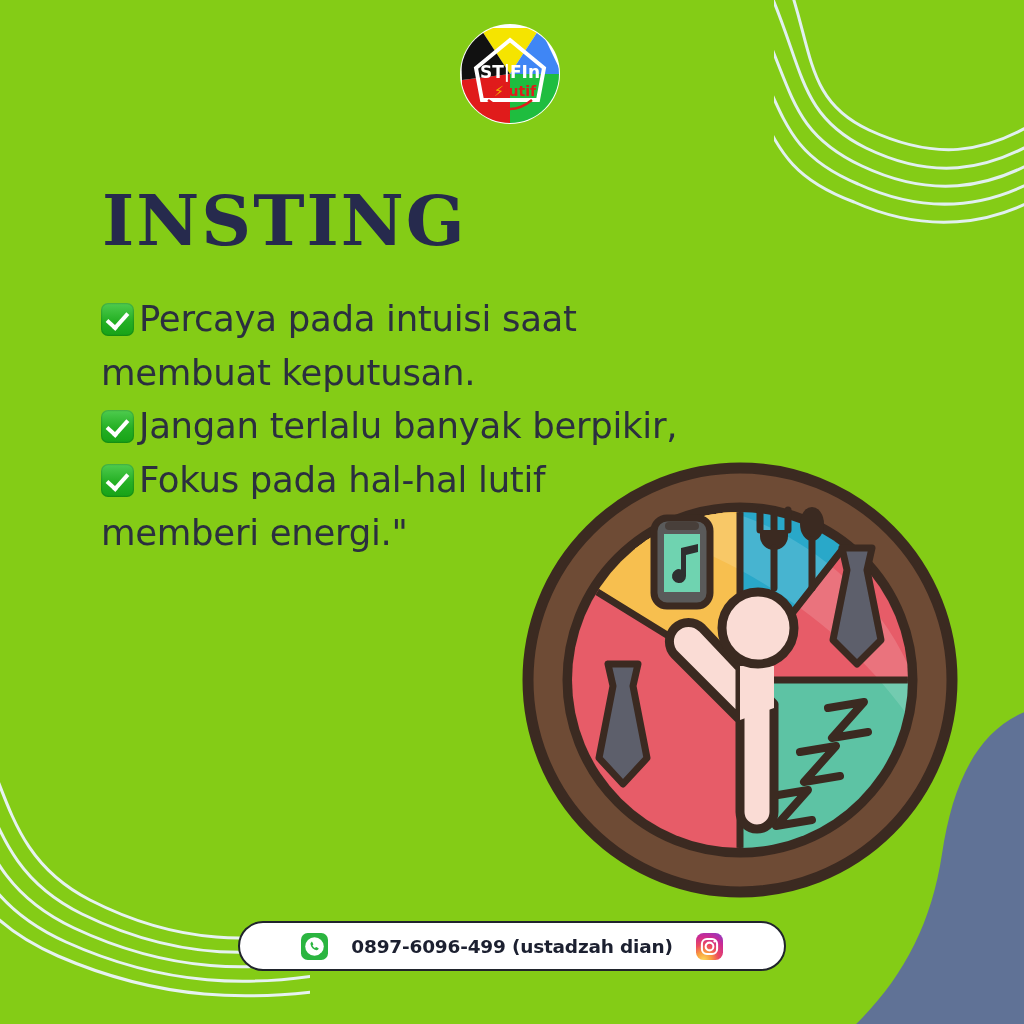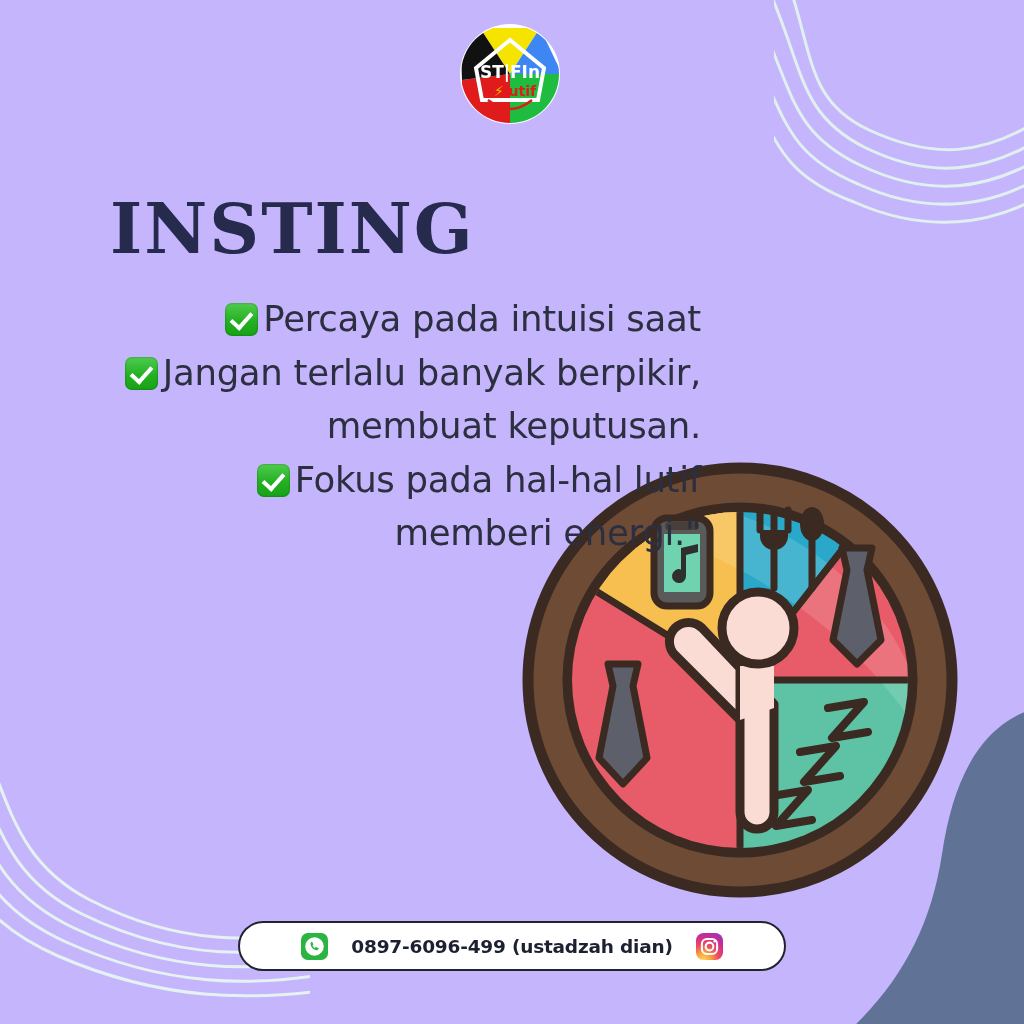--- a/index.html
+++ b/index.html
@@ -11,21 +11,21 @@
     height: 1024px;
     overflow: hidden;
     font-family: "Liberation Sans", sans-serif;
     background: #ffffff;
   }
 
   #poster {
     position: relative;
     width: 1024px;
     height: 1024px;
-    background: #c4b5fd;
+    background: #84cc16;
     overflow: hidden;
   }
 
   
   .bg-waves {
     position: absolute;
     pointer-events: none;
   }
   .bg-waves-tr {
     top: -20px;
@@ -61,40 +61,39 @@
   .title {
     position: absolute;
     left: 102px;
     top: 186px;
     font-family: "DejaVu Serif", serif;
     font-weight: bold;
     font-size: 69px;
     letter-spacing: 2px;
     color: #262a4d;
     line-height: 1;
-    margin: 8px;
+    margin: 0;
   }
 
   
   .body-text {
     position: absolute;
     left: 101px;
     top: 292px;
     width: 600px;
     font-family: "DejaVu Sans", sans-serif;
     font-size: 35.5px;
     line-height: 53.5px;
     color: #2b2f3f;
     letter-spacing: -0.3px;
     z-index: 5;
   }
   .body-line {
     display: block;
     white-space: nowrap;
-    text-align: right;
   }
   .check {
     display: inline-block;
     width: 33px;
     height: 33px;
     border-radius: 7px;
     background: linear-gradient(180deg, #4fcc4f 0%, #25b024 55%, #17a216 100%);
     position: relative;
     vertical-align: -5px;
     margin-right: 5px;
@@ -203,22 +202,22 @@
       </g>
       <text x="52" y="56" text-anchor="middle" font-family="'DejaVu Sans', sans-serif" font-weight="bold" font-size="17" fill="#ffffff">ST|FIn</text>
       <text x="52" y="74" text-anchor="middle" font-family="'DejaVu Sans', sans-serif" font-weight="bold" font-size="14" fill="#e01b1b">S<tspan fill="#f5b400">⚡</tspan>lutif</text>
     </svg>
   </div>
 
   <h1 class="title">INSTING</h1>
 
   <div class="body-text">
     <span class="body-line"><span class="check"></span><span>Percaya pada intuisi saat</span></span>
+    <span class="body-line">membuat keputusan.</span>
     <span class="body-line"><span class="check"></span><span>Jangan terlalu banyak berpikir,</span></span>
-    <span class="body-line">membuat keputusan.</span>
     <span class="body-line"><span class="check"></span><span>Fokus pada hal-hal lutif</span></span>
     <span class="body-line">memberi energi."</span>
   </div>
 
   <svg class="wheel" viewBox="0 0 456 456">
     <defs>
       <clipPath id="innerClip">
           <circle cx="228" cy="228" r="168"></circle>
         </clipPath>
     </defs>

